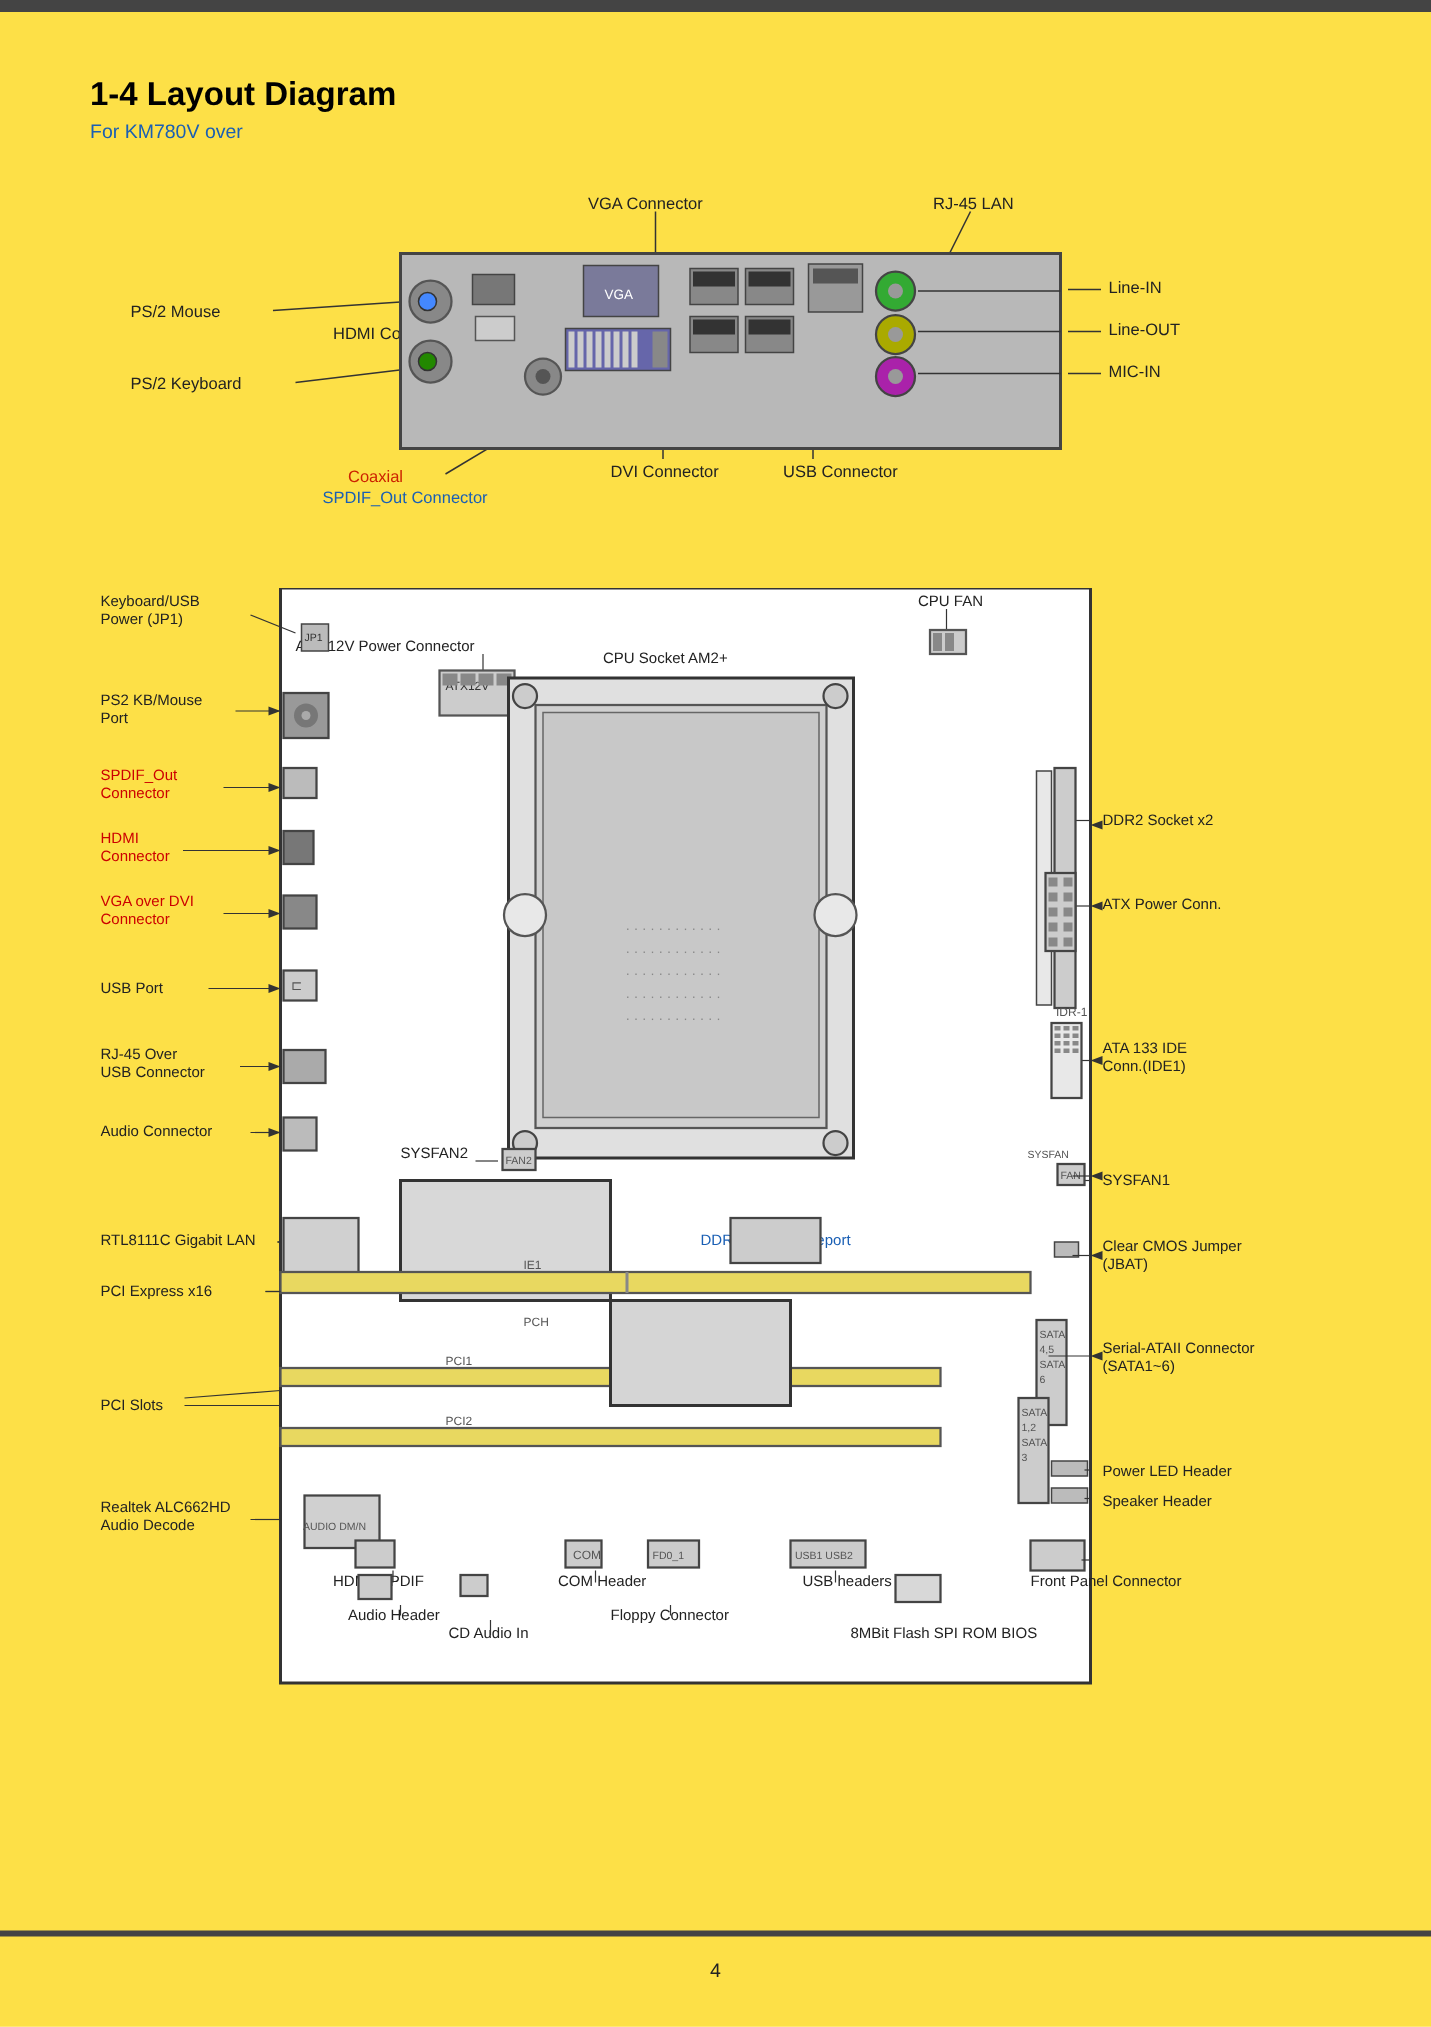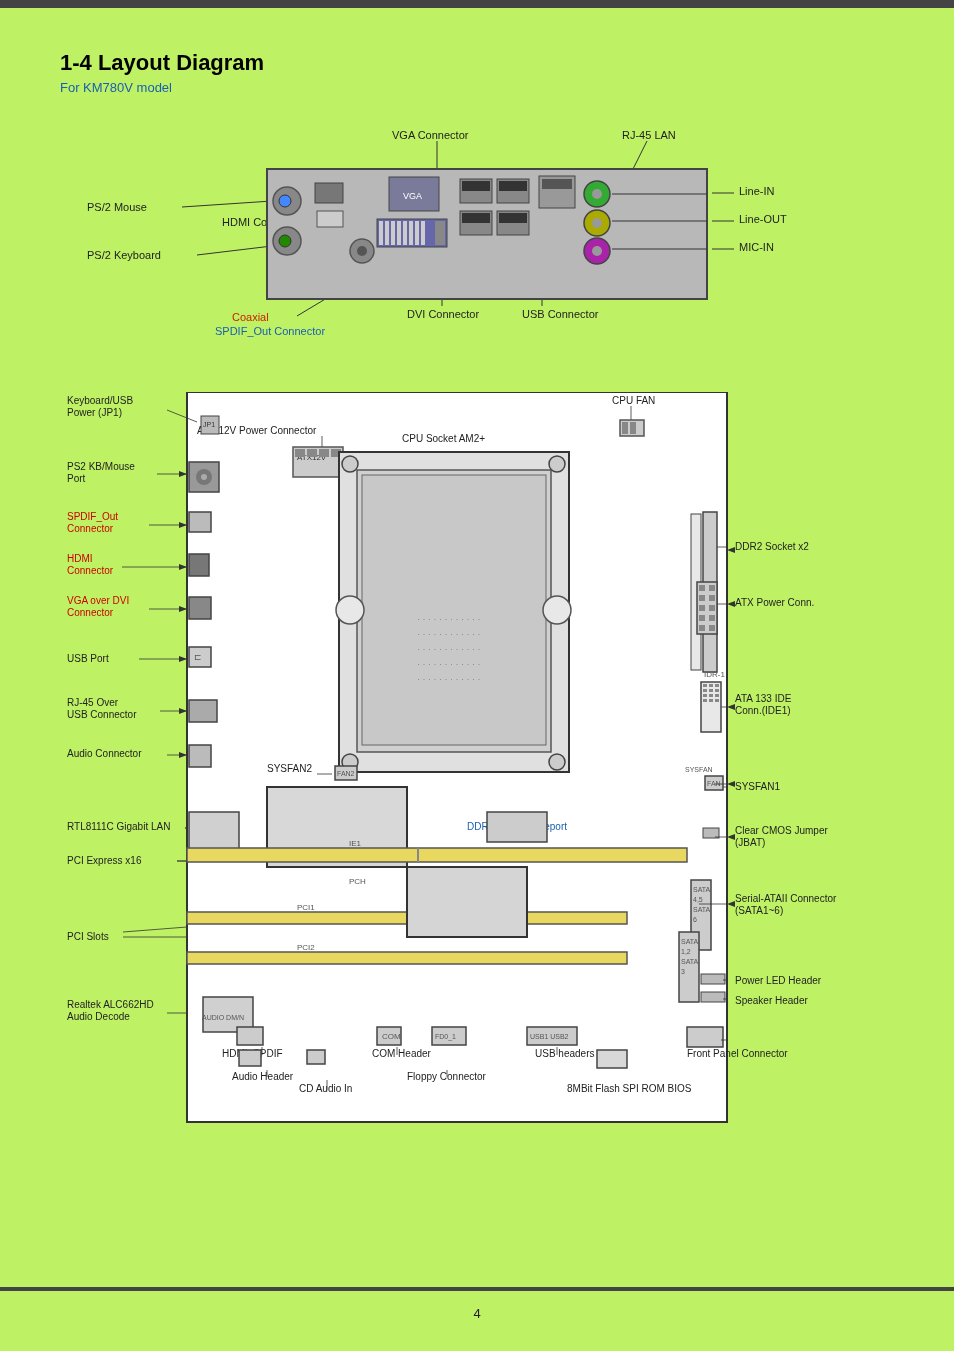--- a/index.html
+++ b/index.html
@@ -8,21 +8,21 @@
       min-height: 1351px;
       background: #fff;
       font-family: Arial, sans-serif;
       font-size: 13px;
       color: #222;
       position: relative;
     }
     .page-container {
       width: 954px;
       min-height: 1351px;
-      background: #bef264;
+      background: #fde047;
       padding: 0;
       position: relative;
     }
     .top-border {
       width: 100%;
       height: 8px;
       background: #444;
       position: absolute;
       top: 0; left: 0;
     }
@@ -64,21 +64,21 @@
   </style>
 </head>
 <body>
 
 <div class="page-container">
   <div class="top-border"></div>
 
   <div class="content">
 
     <h1 class="section-title">1-4 Layout Diagram</h1>
-    <p class="subtitle">For KM780V model</p>
+    <p class="subtitle">For KM780V over</p>
 
     <div class="diagram-area">
       <svg width="820" height="260">
 
         <text x="325" y="28" font-size="11" fill="#222">VGA Connector</text>
         <line x1="370" y1="30" x2="370" y2="60" stroke="#333" stroke-width="1"></line>
 
         <text x="555" y="28" font-size="11" fill="#222">RJ-45 LAN</text>
         <line x1="580" y1="30" x2="565" y2="60" stroke="#333" stroke-width="1"></line>
 

